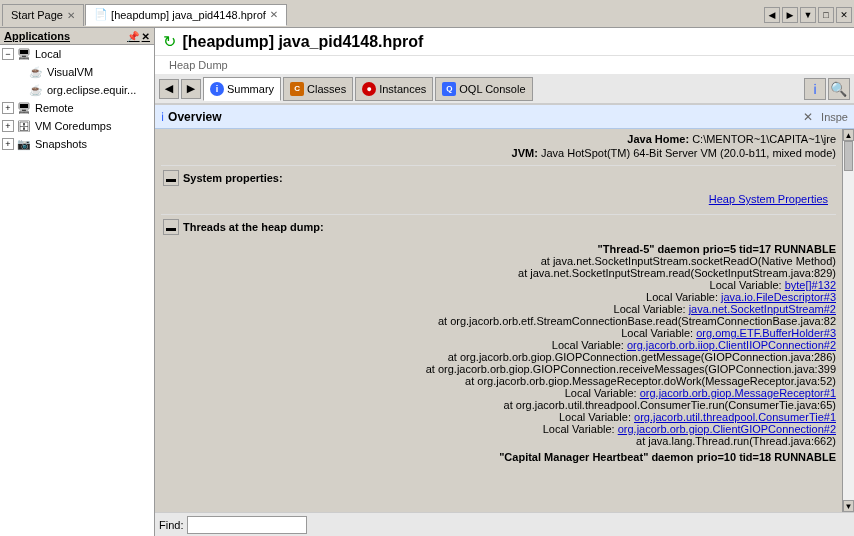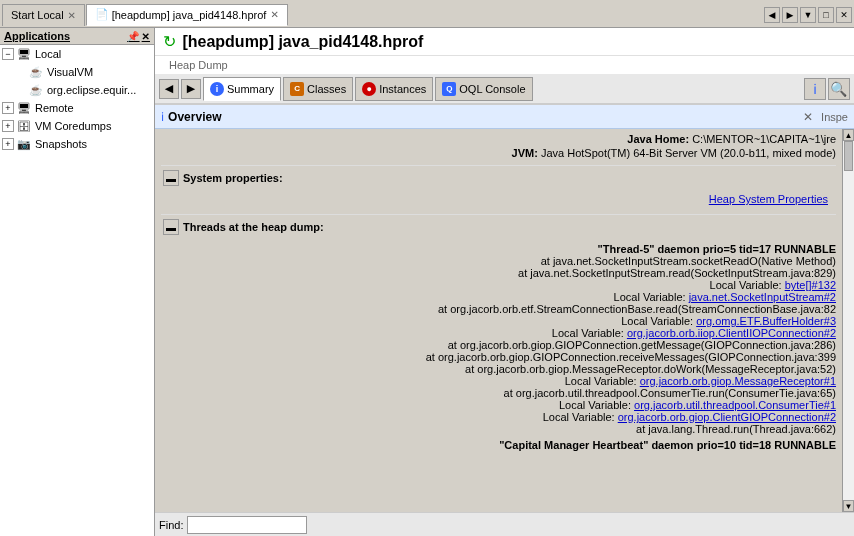--- a/index.html
+++ b/index.html
@@ -91,21 +91,21 @@
     .main-content-area { display: flex; flex: 1; overflow: hidden; }
     .main-text-area { flex: 1; overflow: hidden; padding: 2px 6px; }
   </style>
 </head>
 <body>
 
 <div class="app-window">
 
   <div class="tab-bar">
     <div class="tab">
-      <span>Start Local</span>
+      <span>Start Page</span>
       <span class="tab-close">✕</span>
     </div>
     <div class="tab active">
       <span style="margin-right:3px; font-size:11px;">📄</span>
       <span>[heapdump] java_pid4148.hprof</span>
       <span class="tab-close">✕</span>
     </div>
     <div class="tab-nav">
       <div class="tab-nav-btn">◀</div>
       <div class="tab-nav-btn">▶</div>
@@ -234,20 +234,21 @@
             <div class="section-header">
               <span class="section-icon">▬</span>
               <span>Threads at the heap dump:</span>
             </div>
 
             <div class="thread-block">
               <div class="thread-title">"Thread-5" daemon prio=5 tid=17 RUNNABLE</div>
               <div class="thread-line thread-indent">at java.net.SocketInputStream.socketReadO(Native Method)</div>
               <div class="thread-line thread-indent">at java.net.SocketInputStream.read(SocketInputStream.java:829)</div>
               <div class="thread-line thread-var">Local Variable: <span class="link-text">byte[]#132</span></div>
+              <div class="thread-line thread-var">Local Variable: <span class="link-text">java.io.FileDescriptor#3</span></div>
               <div class="thread-line thread-var">Local Variable: <span class="link-text">java.net.SocketInputStream#2</span></div>
               <div class="thread-line thread-indent">at org.jacorb.orb.etf.StreamConnectionBase.read(StreamConnectionBase.java:82</div>
               <div class="thread-line thread-var">Local Variable: <span class="link-text">org.omg.ETF.BufferHolder#3</span></div>
               <div class="thread-line thread-var">Local Variable: <span class="link-text">org.jacorb.orb.iiop.ClientIIOPConnection#2</span></div>
               <div class="thread-line thread-indent">at org.jacorb.orb.giop.GIOPConnection.getMessage(GIOPConnection.java:286)</div>
               <div class="thread-line thread-indent">at org.jacorb.orb.giop.GIOPConnection.receiveMessages(GIOPConnection.java:399</div>
               <div class="thread-line thread-indent">at org.jacorb.orb.giop.MessageReceptor.doWork(MessageReceptor.java:52)</div>
               <div class="thread-line thread-var">Local Variable: <span class="link-text">org.jacorb.orb.giop.MessageReceptor#1</span></div>
               <div class="thread-line thread-indent">at org.jacorb.util.threadpool.ConsumerTie.run(ConsumerTie.java:65)</div>
               <div class="thread-line thread-var">Local Variable: <span class="link-text">org.jacorb.util.threadpool.ConsumerTie#1</span></div>

